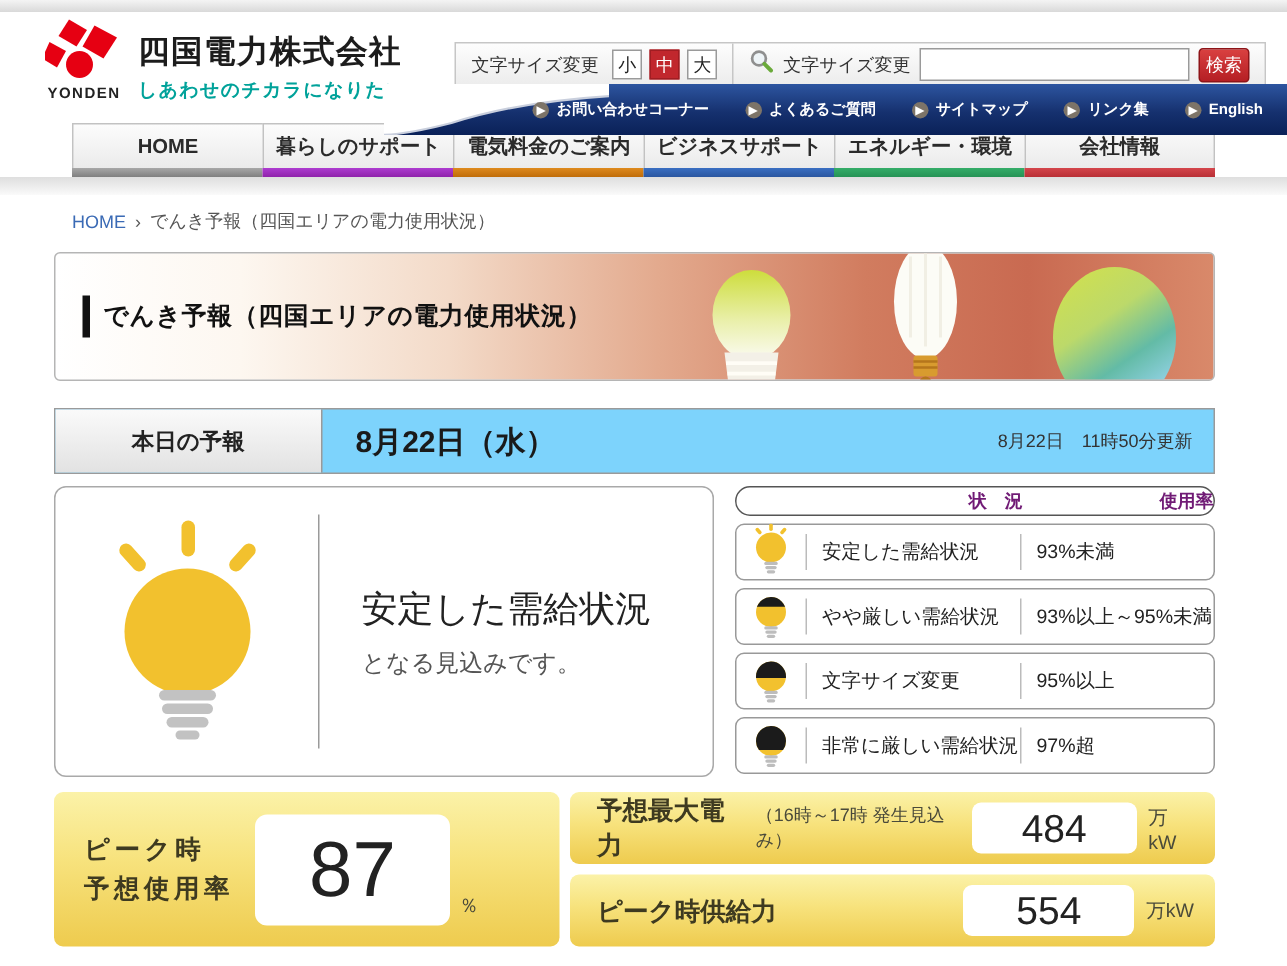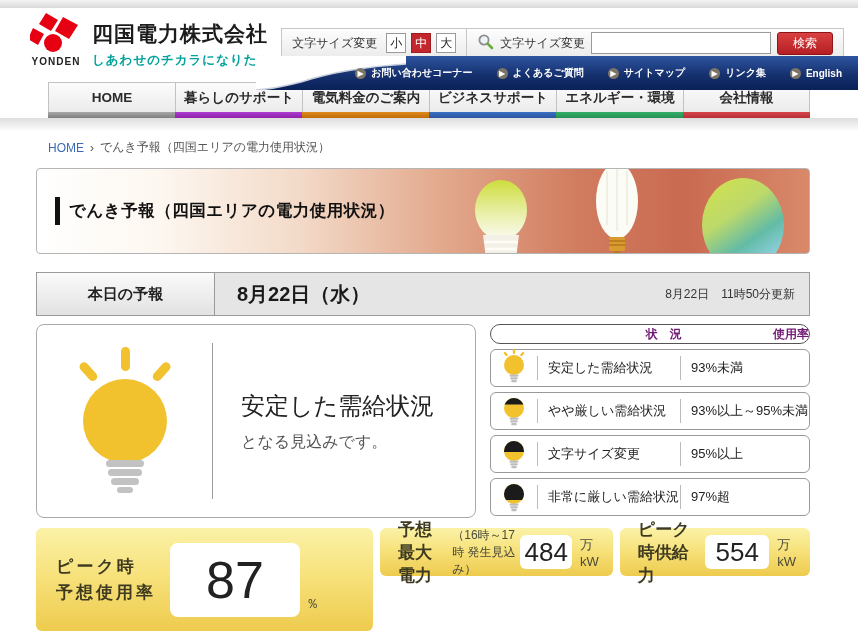--- a/index.html
+++ b/index.html
@@ -20,21 +20,21 @@
   .utilities { position:absolute; right:14px; top:20px; display:flex; align-items:stretch; height:30px;
     border:1px solid #c6c6c6; background:linear-gradient(180deg,#fdfdfd,#ececec); }
   .fs-group { display:flex; align-items:center; padding:0 10px; gap:5px; }
   .fs-label { font-size:12px; color:#333; margin-right:4px; }
   .fs-btn { width:20px; height:20px; display:flex; align-items:center; justify-content:center;
     font-size:12px; border:1px solid #9a9a9a; background:#fff; color:#222; cursor:pointer; }
   .fs-btn.active { background:#c1272d; border-color:#a01d22; color:#fff; }
   .search-group { display:flex; align-items:center; padding:0 10px; gap:6px; border-left:1px solid #c6c6c6; }
   .search-label { font-size:12px; color:#333; }
   .search-input { width:180px; height:22px; border:1px solid #9a9a9a; background:#fff; font-size:12px; padding:0 4px; }
-  .search-btn { height:23px; padding:0 15px; font-size:12px; color:#fff; border:1px solid #8e1418;
+  .search-btn { height:23px; padding:0 4px; font-size:12px; color:#fff; border:1px solid #8e1418;
     border-radius:3px; background:linear-gradient(180deg,#d94040,#b51f24); cursor:pointer; }
 
   .navy-bar { position:absolute; left:256px; right:0; top:48px; height:34px;
     background:linear-gradient(180deg,#2d55a0 0%,#16316f 55%,#0a2158 100%); }
   .navy-wave { position:absolute; left:0; top:0; }
   .navy-links { position:absolute; right:16px; top:0; height:34px; display:flex; align-items:center; gap:24px; }
   .navy-link { display:flex; align-items:center; gap:5px; cursor:pointer; }
   .navy-link .bullet { width:11px; height:11px; border-radius:50%; background:#7d7468; color:#fff;
     font-size:8px; line-height:11px; text-align:center; }
   .navy-link .txt { font-size:10px; font-weight:bold; color:#fff; }
@@ -64,21 +64,21 @@
     border:1px solid #b5b5b5; border-radius:4px; overflow:hidden;
     background:linear-gradient(90deg,#ffffff 0%,#fdf7f0 16%,#f3dac8 34%,#e3aa8e 52%,#d17c5f 70%,#c96a51 84%,#d9896a 100%); }
   .banner svg { position:absolute; }
   .banner-title { position:absolute; left:18px; top:50%; transform:translateY(-50%);
     display:flex; align-items:center; gap:9px; }
   .banner-title .vbar { width:5px; height:28px; background:#111; }
   .banner-title h1 { font-size:16.5px; font-weight:bold; color:#111; letter-spacing:0.5px; }
 
   
   .date-row { margin:18px 0 0 36px; width:774px; height:44px; border:1px solid #9a9a9a;
-    display:flex; align-items:stretch; background:#e5e5e5; }
+    display:flex; align-items:stretch; background:#7dd3fc; }
   .date-tab { width:178px; display:flex; align-items:center; justify-content:center;
     background:linear-gradient(180deg,#fafafa,#e2e2e2); border-right:1px solid #9a9a9a;
     font-size:15px; font-weight:bold; color:#222; cursor:pointer; }
   .date-val { display:flex; align-items:center; padding-left:22px; font-size:20px; font-weight:bold; color:#1a1a1a; }
   .date-upd { margin-left:auto; display:flex; align-items:center; padding-right:14px; font-size:12px; color:#333; }
 
   
   .status-row { margin:8px 0 0 36px; width:774px; display:flex; }
   .current-panel { width:440px; height:194px; border:1px solid #a9a9a9; border-radius:8px;
     display:flex; align-items:stretch; background:#fff; }
@@ -101,21 +101,21 @@
 
   
   .metrics-row { margin:10px 0 0 36px; width:774px; display:flex; gap:7px; }
   .ybox { background:linear-gradient(180deg,#fbf2a8 0%,#f7e27c 45%,#eecb4e 100%); border-radius:6px; }
   .peak-box { width:337px; height:103px; display:flex; align-items:center; padding:0 14px 0 20px; }
   .peak-label { font-size:17px; font-weight:bold; color:#3e3a20; letter-spacing:3px; line-height:1.5; }
   .num-box { background:#fff; border-radius:8px; display:flex; align-items:center; justify-content:center; }
   .peak-num { width:130px; height:74px; margin-left:14px; }
   .peak-num span { font-size:52px; color:#222; }
   .unit { font-size:13px; color:#4a4a3a; align-self:flex-end; margin:0 0 18px 6px; }
-  .right-col { flex:1; display:flex; flex-direction:row; gap:7px; }
+  .right-col { flex:1; display:flex; flex-direction:column; gap:7px; }
   .metric-box { display:flex; align-items:center; padding:0 14px 0 18px; }
   .m1 { height:48px; } .m2 { height:48px; }
   .metric-label { font-size:17px; font-weight:bold; color:#3e3a20; }
   .metric-note { font-size:12px; color:#4a4a3a; margin-left:8px; }
   .metric-num { width:114px; height:34px; margin-left:auto; border-radius:6px; }
   .metric-num span { font-size:26px; color:#222; }
   .metric-unit { font-size:13px; color:#4a4a3a; margin-left:8px; }
 </style>
 </head>
 <body>

